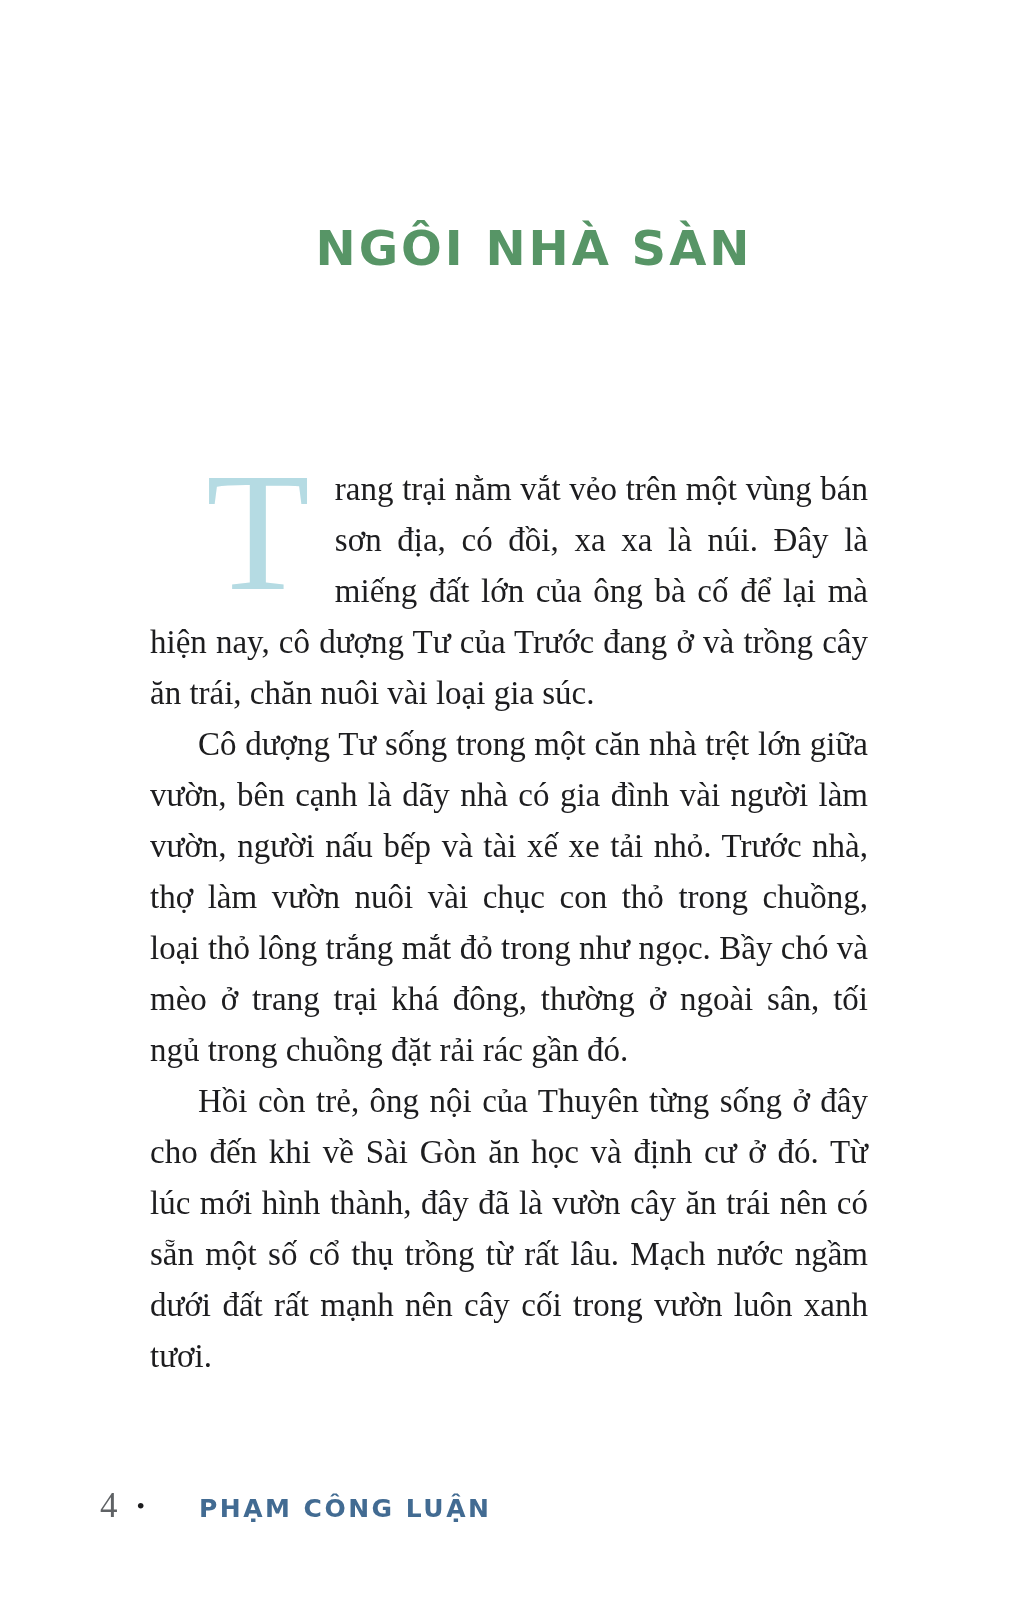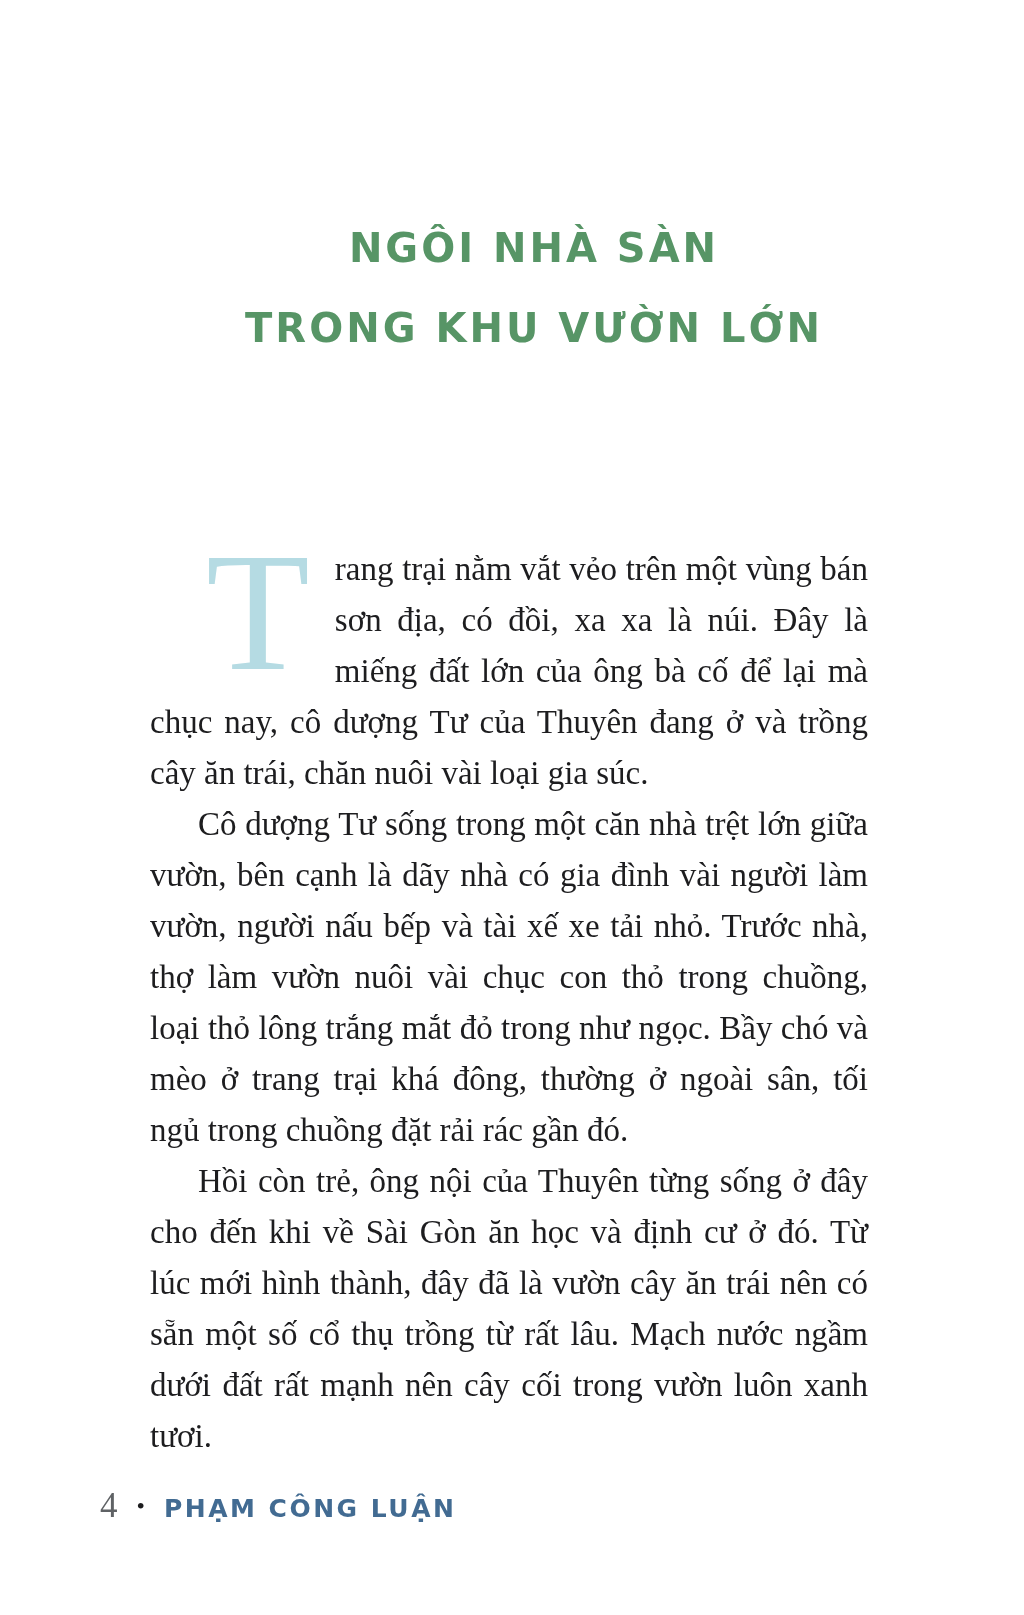--- a/index.html
+++ b/index.html
@@ -15,21 +15,21 @@
     overflow: hidden;
   }
   .title-block {
     padding-top: 208px;
     text-align: center;
     color: #579566;
     font-family: "DejaVu Sans", sans-serif;
     font-weight: 800;
   }
   .title-line {
-    font-size: 40px;
+    font-size: 48px;
     line-height: 80px;
     letter-spacing: 3px;
     white-space: nowrap;
     margin-left: 44px;
   }
   .content {
     margin-top: 176px;
     padding-left: 150px;
     padding-right: 156px;
     font-family: "Liberation Serif", serif;
@@ -73,34 +73,34 @@
     position: relative;
     top: -3px;
   }
   .author {
     font-family: "DejaVu Sans", sans-serif;
     font-weight: 800;
     font-size: 25px;
     letter-spacing: 2.5px;
     color: #426b92;
     white-space: nowrap;
+    margin-left: 35px;
   }
 </style>
 </head>
 <body>
 
 <div class="page">
 
   <div class="title-block">
     <div class="title-line">NGÔI NHÀ SÀN</div>
-    <div class="title-line">TRONG KHU VƯỜN LỚN</div>
   </div>
 
   <div class="content">
-    <p class="first-paragraph"><span class="dropcap">T</span><span>rang trại nằm vắt vẻo trên một vùng bán sơn địa, có đồi, xa xa là núi. Đây là miếng đất lớn của ông bà cố để lại mà chục nay, cô dượng Tư của Thuyên đang ở và trồng cây ăn trái, chăn nuôi vài loại gia súc.</span></p>
+    <p class="first-paragraph"><span class="dropcap">T</span><span>rang trại nằm vắt vẻo trên một vùng bán sơn địa, có đồi, xa xa là núi. Đây là miếng đất lớn của ông bà cố để lại mà hiện nay, cô dượng Tư của Trước đang ở và trồng cây ăn trái, chăn nuôi vài loại gia súc.</span></p>
     <p><span>Cô dượng Tư sống trong một căn nhà trệt lớn giữa vườn, bên cạnh là dãy nhà có gia đình vài người làm vườn, người nấu bếp và tài xế xe tải nhỏ. Trước nhà, thợ làm vườn nuôi vài chục con thỏ trong chuồng, loại thỏ lông trắng mắt đỏ trong như ngọc. Bầy chó và mèo ở trang trại khá đông, thường ở ngoài sân, tối ngủ trong chuồng đặt rải rác gần đó.</span></p>
     <p><span>Hồi còn trẻ, ông nội của Thuyên từng sống ở đây cho đến khi về Sài Gòn ăn học và định cư ở đó. Từ lúc mới hình thành, đây đã là vườn cây ăn trái nên có sẵn một số cổ thụ trồng từ rất lâu. Mạch nước ngầm dưới đất rất mạnh nên cây cối trong vườn luôn xanh tươi.</span></p>
   </div>
 
   <div class="footer">
     <span class="page-number">4</span>
     <span class="bullet">•</span>
     <span class="author">PHẠM CÔNG LUẬN</span>
   </div>
 

